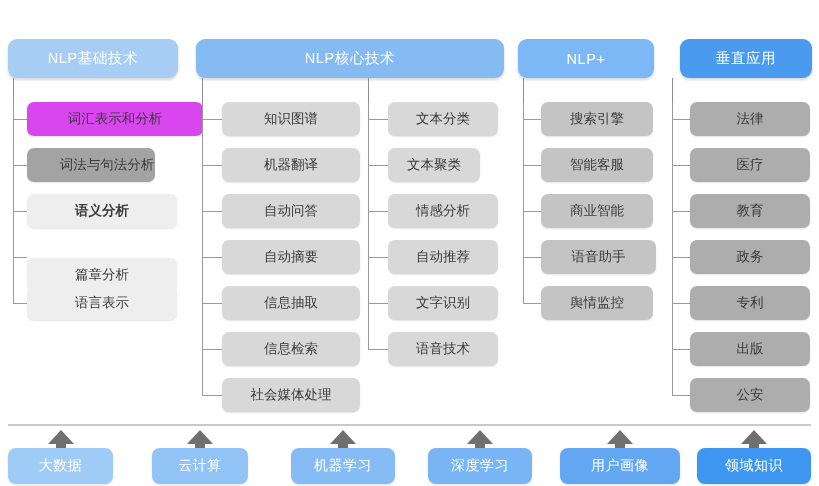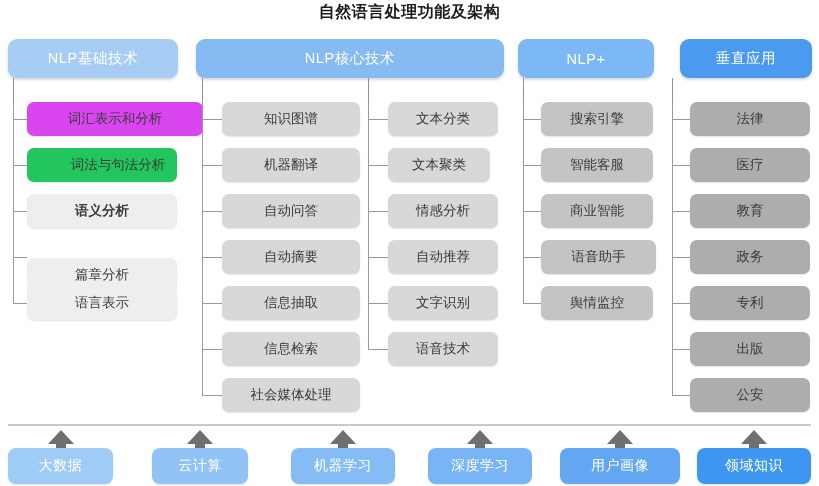--- a/index.html
+++ b/index.html
@@ -133,30 +133,29 @@
     color: #d2d2d2;
     letter-spacing: 1px;
     white-space: nowrap;
   }
 </style>
 </head>
 <body>
 
 <div id="canvas">
 
-  <div class="page-title">自然语言处理功能及架构</div>
 
   <div id="diagram-body">
       <div class="col-header" style="left: 8px; top: 39px; width: 170px; background: rgb(168, 205, 245);">NLP基础技术</div>
       <div class="drop" style="left: 13px; top: 78px; height: 24px;"></div>
       <div class="spine" style="left: 13px; top: 102px; height: 201px;"></div>
       <div class="stub" style="left: 13px; top: 119px; width: 14px;"></div>
       <div class="node" style="left: 27px; top: 102px; width: 176px; background: #d946ef;">词汇表示和分析</div>
       <div class="stub" style="left: 13px; top: 165px; width: 14px;"></div>
-      <div class="node" style="left: 27px; top: 148px; width: 150px; background: #22c55e; padding-left: 32px;">词法与句法分析</div>
+      <div class="node" style="left: 27px; top: 148px; width: 128px; background: #a3a3a3; padding-left: 32px;">词法与句法分析</div>
       <div class="stub" style="left: 13px; top: 211px; width: 14px;"></div>
       <div class="node" style="left: 27px; top: 194px; width: 150px; background: rgb(238, 238, 238); font-weight: bold;">语义分析</div>
       <div class="stub" style="left: 13px; top: 257px; width: 14px;"></div>
       <div class="node" style="left: 27px; top: 240px; width: 150px; background: rgb(238, 238, 238); margin-top: 18px;">篇章分析</div>
       <div class="stub" style="left: 13px; top: 303px; width: 14px;"></div>
       <div class="node" style="left: 27px; top: 286px; width: 150px; background: rgb(238, 238, 238);">语言表示</div>
       <div class="col-header" style="left: 196px; top: 39px; width: 308px; background: rgb(133, 187, 242);">NLP核心技术</div>
       <div class="drop" style="left: 202px; top: 78px; height: 24px;"></div>
       <div class="spine" style="left: 202px; top: 102px; height: 293px;"></div>
       <div class="stub" style="left: 202px; top: 119px; width: 20px;"></div>
@@ -171,21 +170,21 @@
       <div class="node" style="left: 222px; top: 286px; width: 138px; background: rgb(216, 216, 216);">信息抽取</div>
       <div class="stub" style="left: 202px; top: 349px; width: 20px;"></div>
       <div class="node" style="left: 222px; top: 332px; width: 138px; background: rgb(216, 216, 216);">信息检索</div>
       <div class="stub" style="left: 202px; top: 395px; width: 20px;"></div>
       <div class="node" style="left: 222px; top: 378px; width: 138px; background: rgb(216, 216, 216);">社会媒体处理</div>
       <div class="drop" style="left: 368px; top: 78px; height: 24px;"></div>
       <div class="spine" style="left: 368px; top: 102px; height: 247px;"></div>
       <div class="stub" style="left: 368px; top: 119px; width: 20px;"></div>
       <div class="node" style="left: 388px; top: 102px; width: 110px; background: rgb(216, 216, 216);">文本分类</div>
       <div class="stub" style="left: 368px; top: 165px; width: 20px;"></div>
-      <div class="node" style="left: 388px; top: 148px; width: 102px; background: rgb(216, 216, 216);">文本聚类</div>
+      <div class="node" style="left: 388px; top: 148px; width: 92px; background: rgb(216, 216, 216);">文本聚类</div>
       <div class="stub" style="left: 368px; top: 211px; width: 20px;"></div>
       <div class="node" style="left: 388px; top: 194px; width: 110px; background: rgb(216, 216, 216);">情感分析</div>
       <div class="stub" style="left: 368px; top: 257px; width: 20px;"></div>
       <div class="node" style="left: 388px; top: 240px; width: 110px; background: rgb(216, 216, 216);">自动推荐</div>
       <div class="stub" style="left: 368px; top: 303px; width: 20px;"></div>
       <div class="node" style="left: 388px; top: 286px; width: 110px; background: rgb(216, 216, 216);">文字识别</div>
       <div class="stub" style="left: 368px; top: 349px; width: 20px;"></div>
       <div class="node" style="left: 388px; top: 332px; width: 110px; background: rgb(216, 216, 216);">语音技术</div>
       <div class="col-header" style="left: 518px; top: 39px; width: 136px; background: rgb(124, 184, 245);">NLP+</div>
       <div class="drop" style="left: 523px; top: 78px; height: 24px;"></div>

